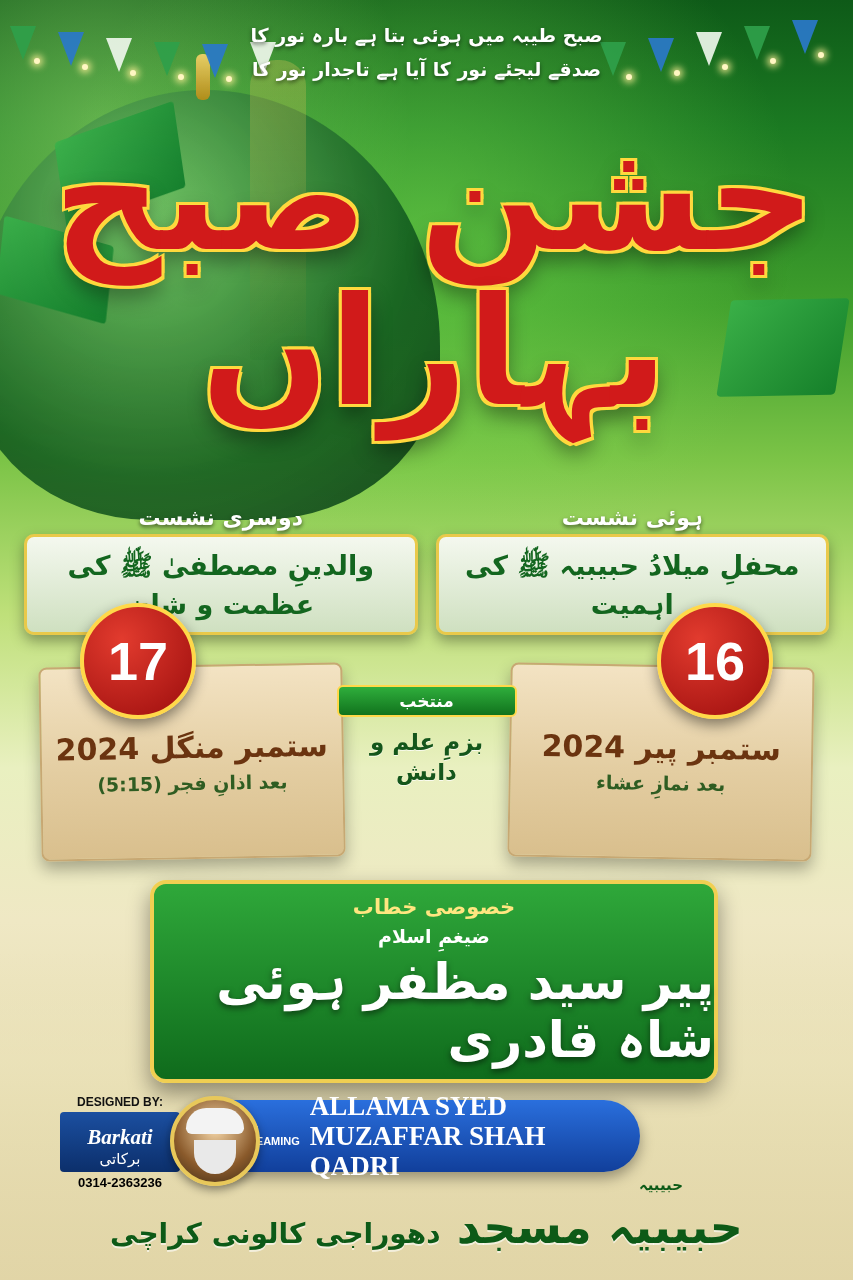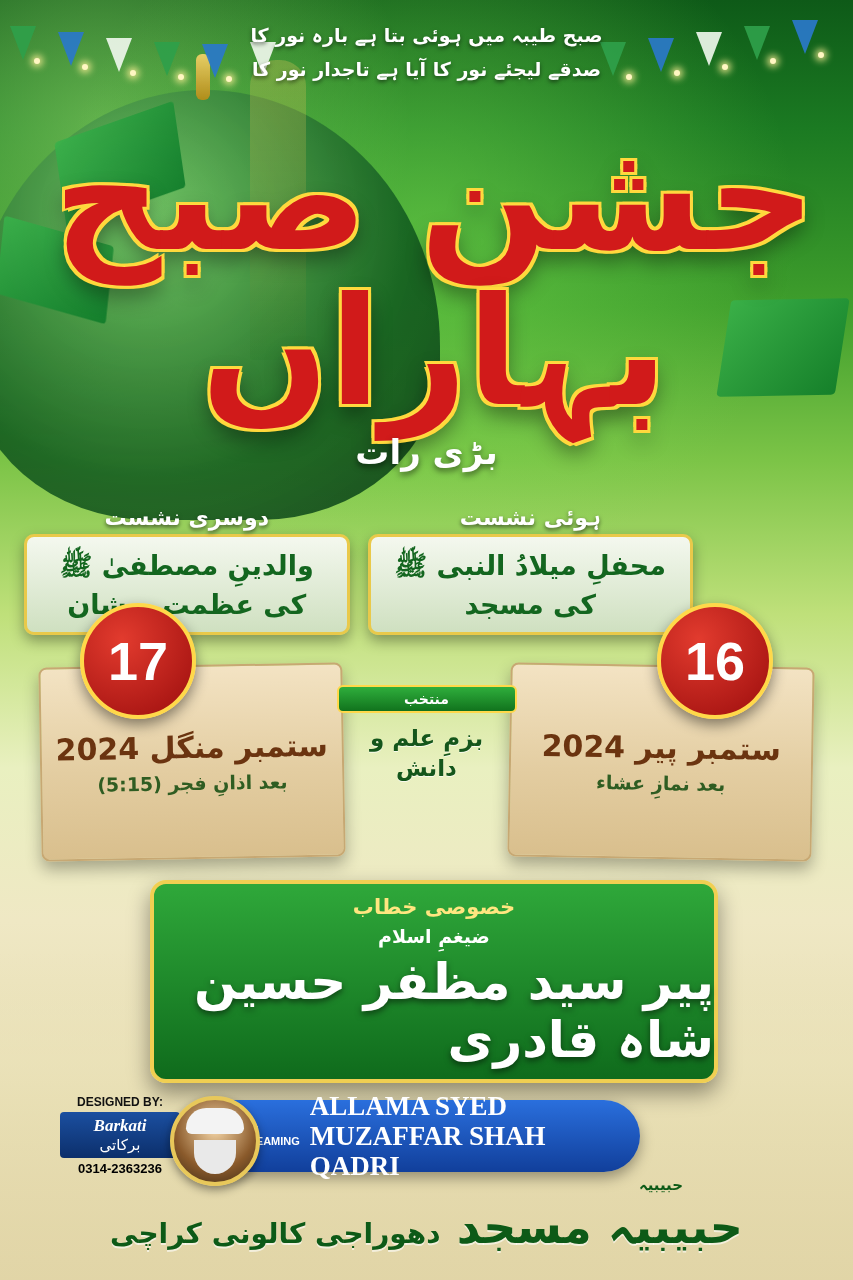--- a/index.html
+++ b/index.html
@@ -50,21 +50,21 @@
       0 0 2px #ffe25a, 3px 3px 0 #ffd83c, -3px 3px 0 #ffd83c,
       3px -3px 0 #ffd83c, -3px -3px 0 #ffd83c, 0 10px 22px rgba(0,0,0,.45);
     letter-spacing:-4px;
   }
   .subtitle{
     position:absolute;top:432px;left:0;width:853px;text-align:center;
     color:#ffffff;font-size:34px;font-weight:bold;letter-spacing:2px;
     text-shadow:0 3px 6px rgba(0,0,0,.55);
   }
 
-  .sessions{position:absolute;top:505px;left:24px;width:669px;display:flex;gap:18px;justify-content:space-between;}
+  .sessions{position:absolute;top:505px;left:24px;width:805px;display:flex;gap:18px;justify-content:space-between;}
   .sess{flex:1;position:relative;}
   .sess .cap{text-align:center;color:#fff;font-size:22px;font-weight:bold;margin-bottom:4px;text-shadow:0 2px 4px rgba(0,0,0,.6);}
   .sess .bar{
     border-radius:10px;padding:12px 10px;text-align:center;
     background:linear-gradient(180deg,#f4f8ef,#cfe0c0);
     border:3px solid #e9c94a;color:#13661f;font-size:27px;font-weight:bold;
     box-shadow:0 6px 14px rgba(0,0,0,.35);
   }
 
   .scrolls{position:absolute;top:625px;left:0;width:853px;height:255px;}
@@ -91,42 +91,42 @@
     box-shadow:0 6px 14px rgba(0,0,0,.45);
   }
   .daybadge.l{left:80px;}
   .daybadge.r{right:80px;}
   .midtag{
     position:absolute;left:50%;top:60px;transform:translateX(-50%);
     width:180px;text-align:center;color:#ffffff;
   }
   .midtag .ribbon{
     background:linear-gradient(180deg,#2fae3c,#11731d);color:#fff;
-    border:2px solid #ffd84a;border-radius:6px;padding:4px 8px;font-size:14px;font-weight:bold;
+    border:2px solid #ffd84a;border-radius:6px;padding:4px 8px;font-size:17px;font-weight:bold;
   }
   .midtag .mt{font-size:23px;font-weight:bold;color:#14561b;margin-top:10px;line-height:30px;
      text-shadow:0 1px 0 rgba(255,255,255,.7);}
 
   .speakerpanel{
     position:absolute;left:150px;top:880px;width:560px;height:195px;
     background:linear-gradient(180deg,#2fa83a,#0f6b1c);
     border:4px solid #f0cf52;border-radius:16px;
     box-shadow:0 10px 22px rgba(0,0,0,.4);
     display:flex;flex-direction:column;align-items:center;justify-content:center;gap:6px;
   }
   .speakerpanel .khitab{color:#ffe680;font-size:21px;font-weight:bold;}
   .speakerpanel .zeegham{color:#ffffff;font-size:19px;font-weight:bold;}
   .speakerpanel .name{color:#ffffff;font-size:50px;font-weight:bold;line-height:58px;text-shadow:0 3px 6px rgba(0,0,0,.5);}
 
   .designed{
     position:absolute;left:60px;top:1095px;width:120px;text-align:center;color:#14325e;
   }
   .designed .dtitle{font-size:12px;font-weight:bold;color:#111;}
   .designed .logo{margin:3px 0;background:linear-gradient(180deg,#1b4fa0,#0c2f6b);color:#fff;border-radius:4px;padding:4px 2px;}
-  .designed .logo .bn{font-family:"Liberation Serif", serif;font-style:italic;font-size:17px;font-weight:bold;}
+  .designed .logo .bn{font-family:"Liberation Serif", serif;font-style:italic;font-size:21px;font-weight:bold;margin-top:9px;}
   .designed .logo .bu{font-size:15px;}
   .designed .phone{font-size:13px;font-weight:bold;color:#000;}
 
   .livebar{
     position:absolute;left:180px;top:1100px;width:460px;height:72px;
     background:linear-gradient(180deg,#2a6fdd,#113f9b);
     border-radius:36px;display:flex;align-items:center;
     box-shadow:0 6px 14px rgba(0,0,0,.35);
   }
   .livebar .fb{
@@ -190,30 +190,29 @@
   </div>
 
   <div class="bottomfade"></div>
 
   <div class="couplet urdu">
     <div>صبح طیبہ میں ہوئی بتا ہے بارہ نور کا</div>
     <div>صدقے لیجئے نور کا آیا ہے تاجدار نور کا</div>
   </div>
 
   <div class="title urdu">جشن صبح بہاراں</div>
-  <div class="subtitle urdu">بڑی رات</div>
 
   <div class="sessions">
     <div class="sess">
       <div class="cap urdu">دوسری نشست</div>
       <div class="bar urdu">والدینِ مصطفیٰ ﷺ کی عظمت و شان</div>
     </div>
     <div class="sess">
       <div class="cap urdu">ہوئی نشست</div>
-      <div class="bar urdu">محفلِ میلادُ النبی ﷺ کی مسجد</div>
+      <div class="bar urdu">محفلِ میلادُ حبیبیہ ﷺ کی اہمیت</div>
     </div>
   </div>
 
   <div class="scrolls">
 
     <div class="scroll left">
       <div class="datetext urdu">
         <div class="d1">ستمبر منگل 2024</div>
         <div class="d2">بعد اذانِ فجر (5:15)</div>
       </div>
@@ -230,21 +229,21 @@
 
     <div class="midtag">
       <div class="ribbon urdu">منتخب</div>
       <div class="mt urdu">بزمِ علم و دانش</div>
     </div>
   </div>
 
   <div class="speakerpanel">
     <div class="khitab urdu">خصوصی خطاب</div>
     <div class="zeegham urdu">ضیغمِ اسلام</div>
-    <div class="name urdu">پیر سید مظفر حسین شاہ قادری</div>
+    <div class="name urdu">پیر سید مظفر ہوئی شاہ قادری</div>
   </div>
 
   <div class="designed">
     <div class="dtitle">DESIGNED BY:</div>
     <div class="logo">
       <div class="bn">Barkati</div>
       <div class="bu urdu">برکاتی</div>
     </div>
     <div class="phone">0314-2363236</div>
   </div>

